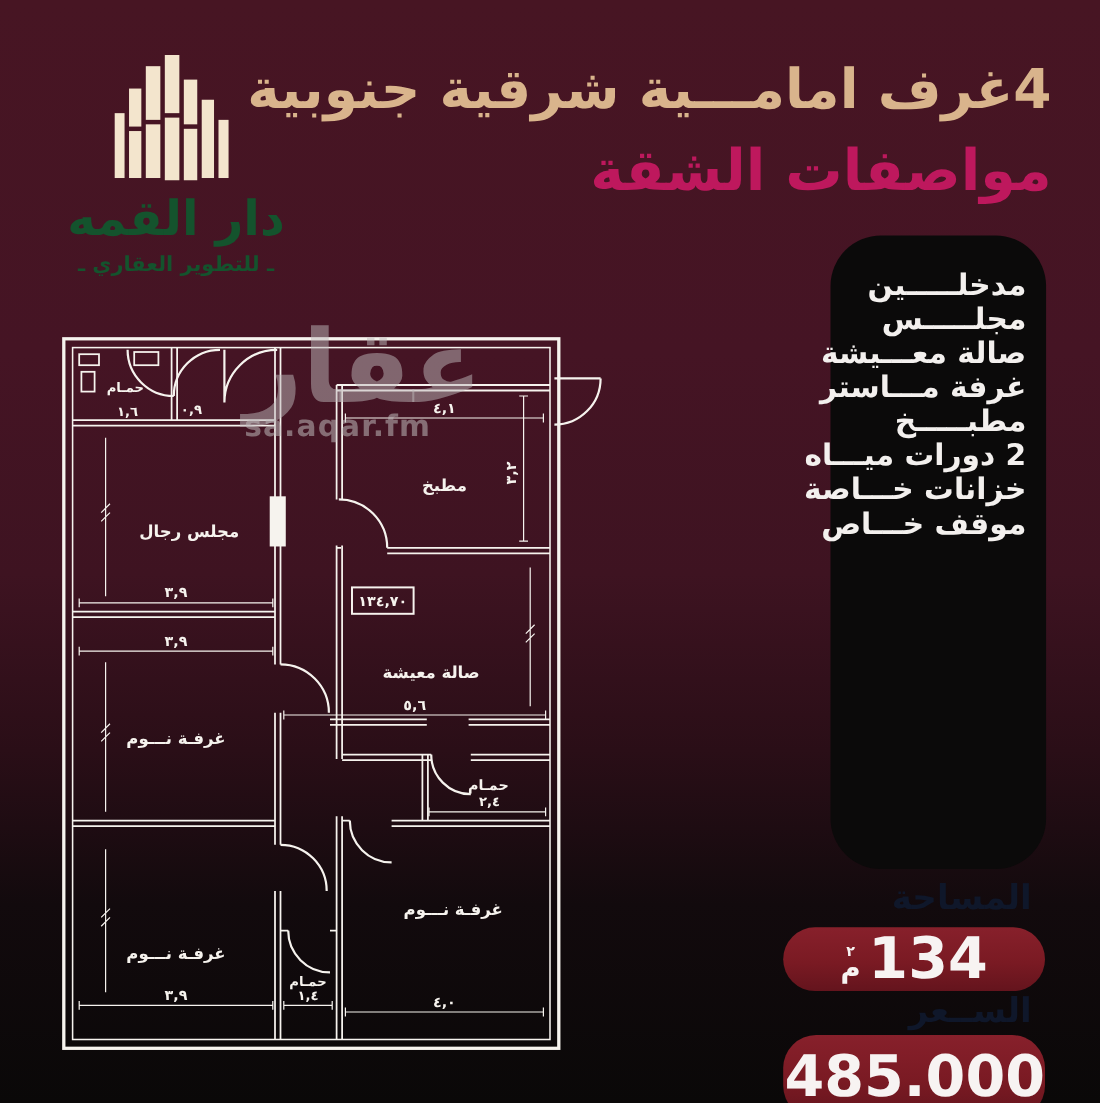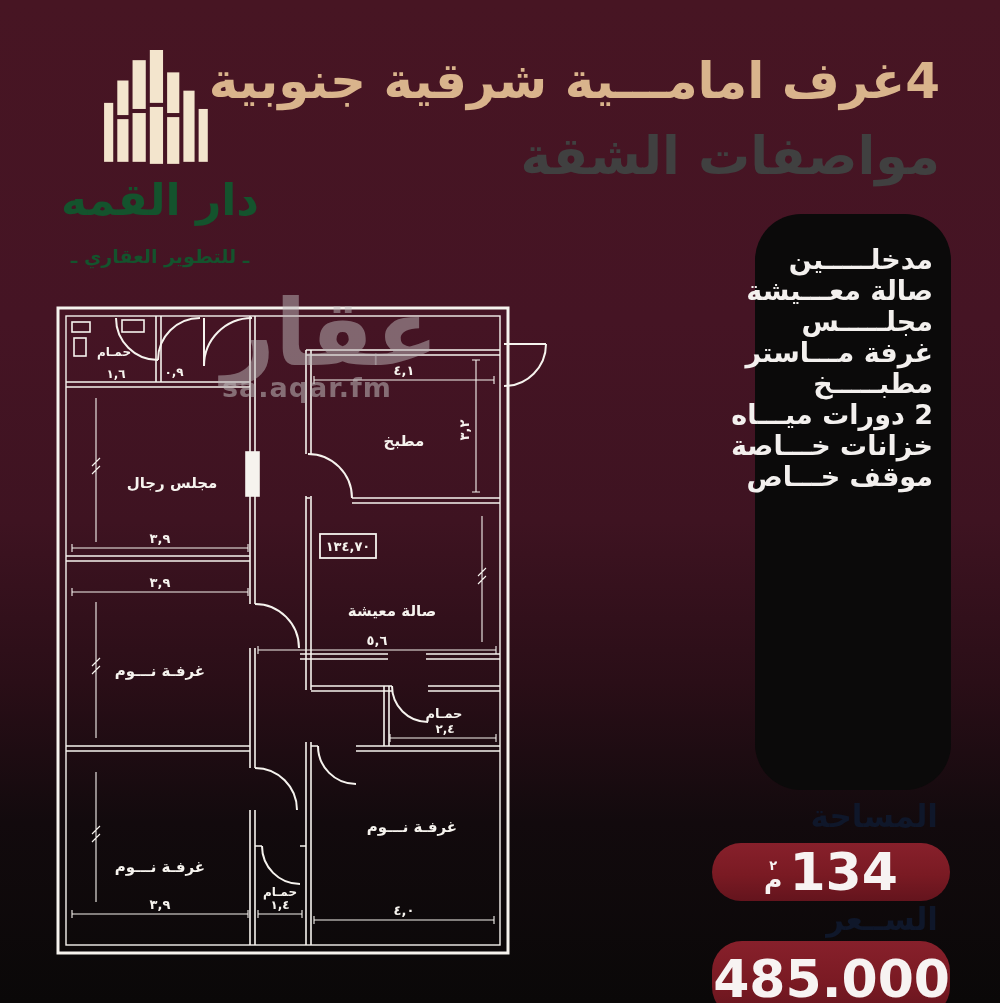--- a/index.html
+++ b/index.html
@@ -6,25 +6,25 @@
   body{
     width:1000px;height:1003px;position:relative;overflow:hidden;
     font-family:"DejaVu Sans",sans-serif;
     background:linear-gradient(180deg,#471523 0%,#451424 32%,#3e1321 52%,#2a0e17 68%,#120a0d 82%,#0a0808 100%);
   }
   .poster{position:absolute;inset:0;}
   
   .logo{position:absolute;left:58px;top:50px;width:204px;text-align:center;color:#14532d;}
   .logo svg{display:block;margin:0 auto;}
   .logo-name{font-size:44px;font-weight:700;margin-top:2px;}
-  .logo-tagline{font-size:19px;font-weight:600;margin-top:20px;letter-spacing:1px;}
-  
-  .titles{position:absolute;right:60px;top:52px;direction:rtl;}
+  .logo-tagline{font-size:19px;font-weight:600;margin-top:4px;letter-spacing:1px;}
+  
+  .titles{position:absolute;right:44px;top:52px;direction:rtl;}
   .title-line1{font-size:50px;font-weight:600;color:#d9b48c;letter-spacing:0;}
-  .title-line2{font-size:52px;font-weight:700;color:#404040;margin-top:16px;}
+  .title-line2{font-size:52px;font-weight:700;color:#be185d;margin-top:16px;}
   
   .panel{
     position:absolute;left:755px;top:214px;width:196px;height:576px;
     background:#0b0a0a;border-radius:46px;box-sizing:border-box;
     display:flex;flex-direction:column;justify-content:flex-start;
     padding:30px 18px 34px 12px;direction:rtl;text-align:right;
   }
   .panel .item{font-size:27px;font-weight:600;color:#f3f0ee;white-space:nowrap;}
   
   .plan{position:absolute;left:52px;top:302px;z-index:1;}
@@ -74,22 +74,22 @@
     <div class="logo-tagline">ـ للتطوير العقاري ـ</div>
   </div>
 
   <div class="titles">
     <div class="title-line1">4غرف امامـــية شرقية جنوبية</div>
     <div class="title-line2">مواصفات الشقة</div>
   </div>
 
   <div class="panel">
     <div class="item">مدخلـــــين</div>
+    <div class="item">مجلـــــس</div>
     <div class="item">صالة معـــيشة</div>
-    <div class="item">مجلـــــس</div>
     <div class="item">غرفة مـــاستر</div>
     <div class="item">مطبـــــخ</div>
     <div class="item">2 دورات ميـــاه</div>
     <div class="item">خزانات خـــاصة</div>
     <div class="item">موقف خـــاص</div>
   </div>
 
   <svg class="plan" width="500" height="660" viewBox="0 0 500 660">
 
     <g stroke="#f6f3ee" fill="none">

